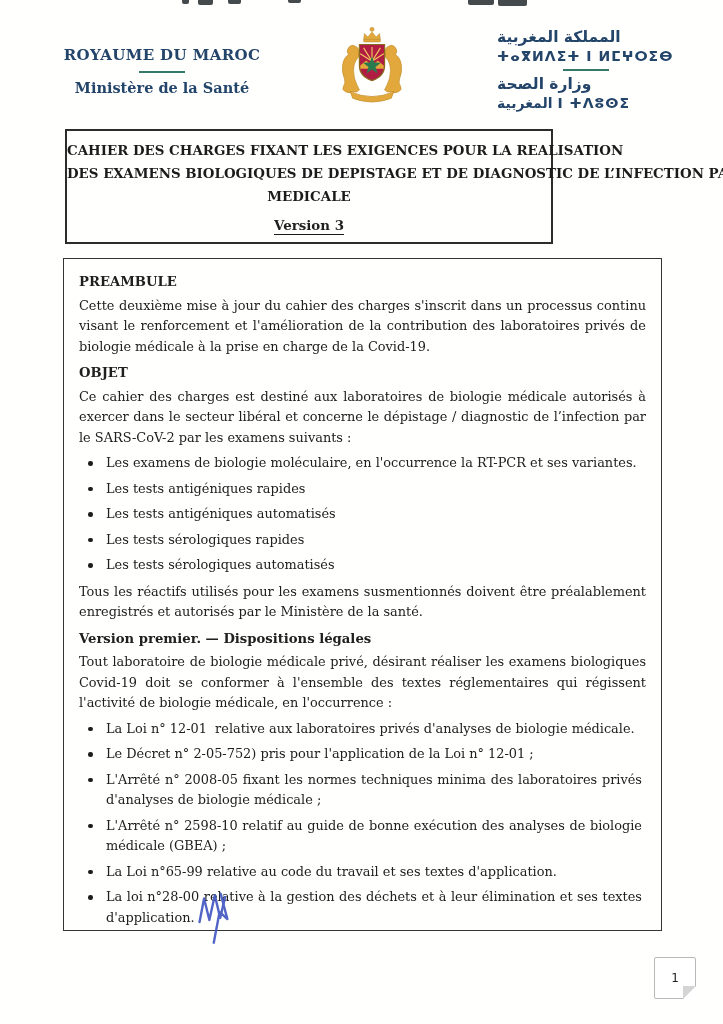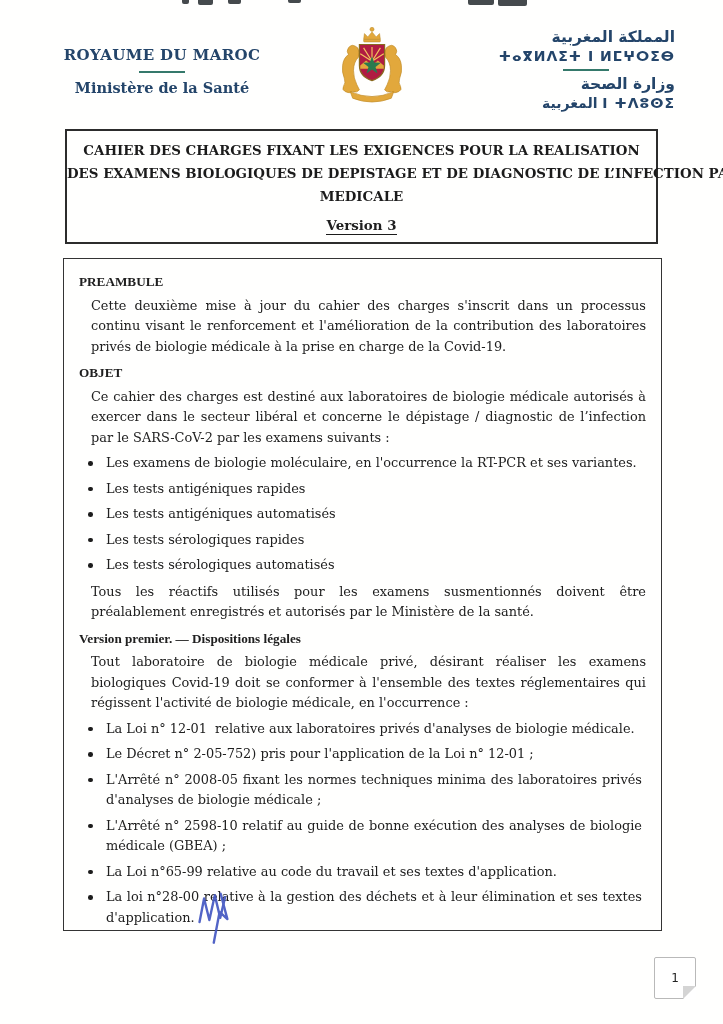--- a/index.html
+++ b/index.html
@@ -18,42 +18,42 @@
   
   .artifact{position:absolute; top:0; background:#242a2e; opacity:.85; border-radius:0 0 2px 2px;}
   
   .letterhead{position:absolute; left:0; top:0; width:723px; height:120px;}
   .lh-left{position:absolute; left:58px; top:46px; width:208px; text-align:center; color:var(--navy);}
   .lh-left .royaume{font-size:15px; font-weight:bold; letter-spacing:.4px; white-space:nowrap;}
   .sep-line{height:2px; width:46px; margin:7px auto 6px auto; background:var(--teal);}
   .lh-left .ministere{font-size:14.5px; font-weight:bold; white-space:nowrap;}
   .lh-logo{position:absolute; left:330px; top:24px; width:84px; height:88px;}
   .lh-logo svg{width:100%; height:100%; display:block;}
-  .lh-right{position:absolute; left:497px; top:27px; width:178px; text-align:right; color:var(--navy);}
+  .lh-right{position:absolute; left:497px; top:27px; width:178px; text-align:left; color:var(--navy);}
   .lh-right .ar{font-family:"DejaVu Sans","Liberation Sans",sans-serif; direction:rtl; font-size:15.5px; font-weight:bold; line-height:20px; white-space:nowrap;}
   .lh-right .tf{font-family:"DejaVu Sans","Liberation Sans",sans-serif; font-size:14px; font-weight:bold; line-height:19px; letter-spacing:1px; white-space:nowrap;}
   .lh-right .sep-line{margin:3px auto 3px auto;}
   
   .title-box{
-    position:absolute; left:65px; top:129px; width:593px; height:115px;
+    position:absolute; left:65px; top:129px; width:488px; height:115px;
     border:2px solid #2c2c2c; background:#fffffe;
     text-align:center; padding-top:8px;
   }
   .title-line{font-size:13.4px; font-weight:bold; line-height:23px; color:#1b1b1b; white-space:nowrap;}
   .version{display:inline-block; margin-top:9px; font-size:13.4px; font-weight:bold;
     border-bottom:1.6px solid #1b1b1b; padding-bottom:1px;}
   
   .content-box{
     position:absolute; left:63px; top:258px; width:599px; height:673px;
     border:1.6px solid var(--line); background:#fffffe;
     padding:7px 15px 0 15px; overflow:hidden;
     font-size:12.9px; line-height:20.5px; color:#202020;
   }
-  .content-box .heading{font-weight:bold; font-size:13.2px; margin:6px 0 3px 0;font-family:Liberation Serif, serif;}
-  .content-box .paragraph{text-align:justify; margin:2px 0 5px 12px;}
+  .content-box .heading{font-weight:bold; font-size:13.2px; margin:6px 0 3px 0;}
+  .content-box .paragraph{text-align:justify; margin:2px 0 5px 0;}
   .content-box ul{list-style:none; margin:2px 4px 6px 0;}
   .content-box li{position:relative; padding-left:27px; margin-bottom:5px; text-align:justify;}
   .content-box li::before{
     content:""; position:absolute; left:9px; top:8px;
     width:4.6px; height:4.6px; border-radius:50%; background:#1c1c1c;
   }
   
   .signature{position:absolute; left:193px; top:890px; width:52px; height:58px;}
   
   .page-badge{

